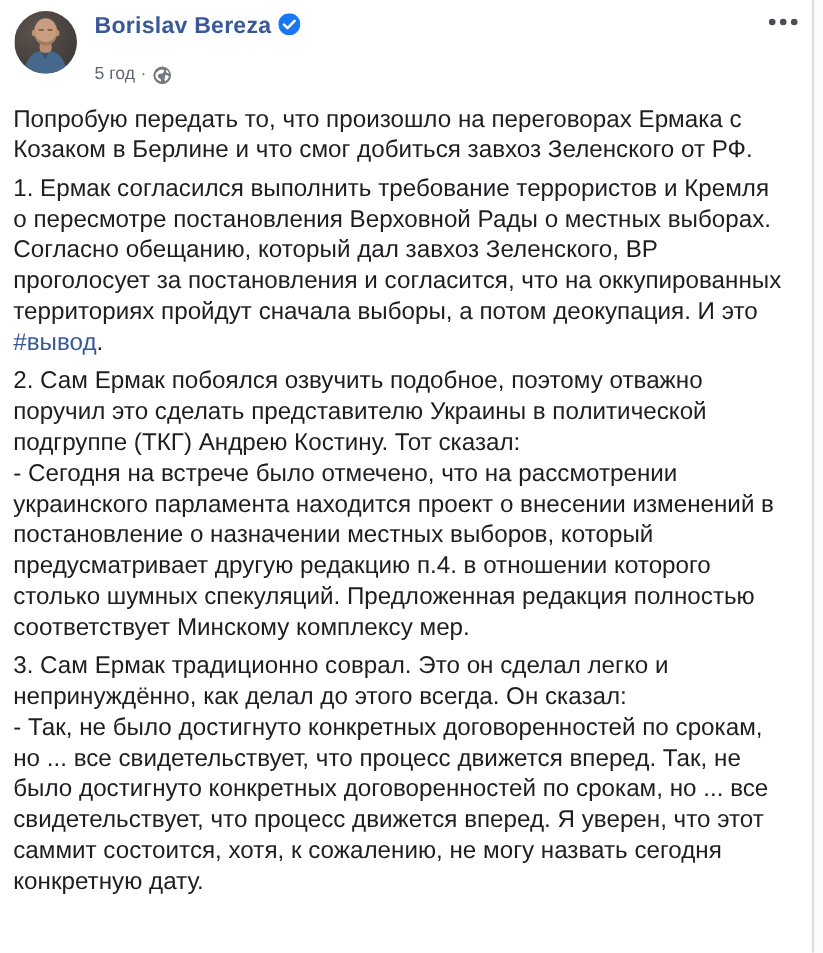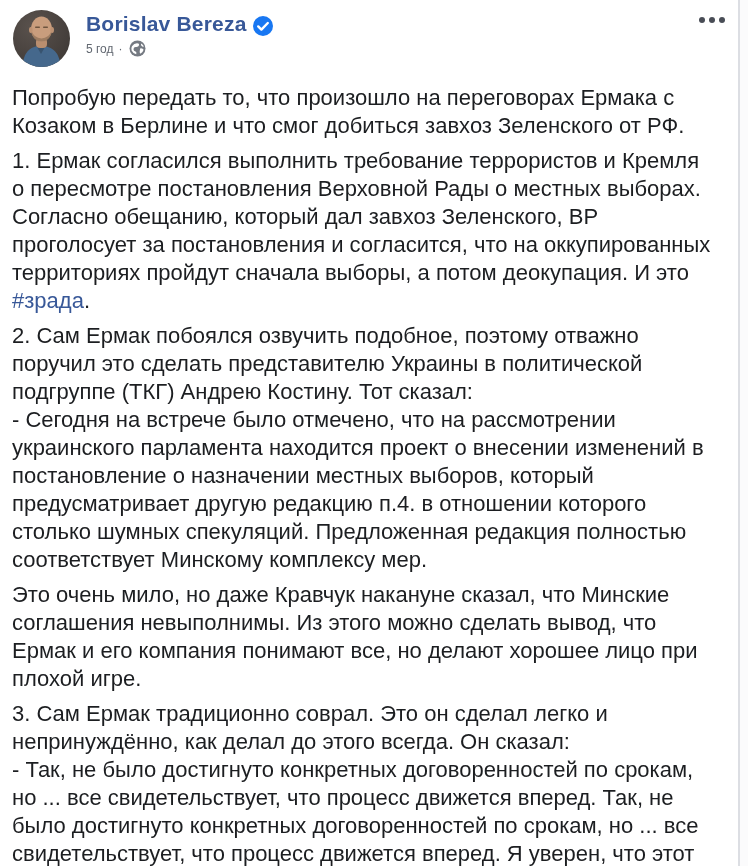--- a/index.html
+++ b/index.html
@@ -24,33 +24,33 @@
   }
   .avatar-wrap {
     width: 57px; height: 57px;
     border-radius: 50%;
     overflow: hidden;
     flex: 0 0 auto;
     cursor: pointer;
   }
   .avatar-wrap svg { display: block; }
   .header-text { margin-left: 16px; padding-top: 2px; }
-  .author-line { display: flex; align-items: flex-end; gap: 6px; }
+  .author-line { display: flex; align-items: flex-start; gap: 6px; }
   .author-name {
     font-size: 21px;
     font-weight: 700;
     color: #385898;
     text-decoration: none;
     letter-spacing: .2px;
   }
   .verified { width: 20px; height: 20px; display: inline-block; }
   .meta-line {
     display: flex; align-items: center; gap: 5px;
-    margin-top: 4px;
-    color: #616770; font-size: 12px;
+    margin-top: 23px;
+    color: #616770; font-size: 16px;
   }
   .meta-line a { color: #616770; text-decoration: none; }
   .globe { width: 17px; height: 17px; display: inline-block; margin-left: 1px; }
   .more-btn {
     position: absolute; right: 6px; top: 8px;
     width: 40px; height: 24px;
     display: flex; align-items: center; justify-content: center; gap: 4px;
     background: none; border: none; cursor: pointer;
   }
   .more-btn .dot {
@@ -128,19 +128,18 @@
 
     <button class="more-btn" aria-label="more options">
       <span class="dot"></span>
       <span class="dot"></span>
       <span class="dot"></span>
     </button>
   </div>
 
   <div class="post-text">
       <div class="text-block">Попробую передать то, что произошло на переговорах Ермака с Козаком в Берлине и что смог добиться завхоз Зеленского от РФ.</div>
-      <div class="text-block">1. Ермак согласился выполнить требование террористов и Кремля о пересмотре постановления Верховной Рады о местных выборах. Согласно обещанию, который дал завхоз Зеленского, ВР проголосует за постановления и согласится, что на оккупированных территориях пройдут сначала выборы, а потом деокупация. И это <a class="hashtag" href="#">#зрада</a>.</div>
+      <div class="text-block">1. Ермак согласился выполнить требование террористов и Кремля о пересмотре постановления Верховной Рады о местных выборах. Согласно обещанию, который дал завхоз Зеленского, ВР проголосует за постановления и согласится, что на оккупированных территориях пройдут сначала выборы, а потом деокупация. И это <a class="hashtag" href="#">#вывод</a>.</div>
       <div class="text-block">2. Сам Ермак побоялся озвучить подобное, поэтому отважно поручил это сделать представителю Украины в политической подгруппе (ТКГ) Андрею Костину. Тот сказал:<br>- Сегодня на встрече было отмечено, что на рассмотрении украинского парламента находится проект о внесении изменений в постановление о назначении местных выборов, который предусматривает другую редакцию п.4. в отношении которого столько шумных спекуляций. Предложенная редакция полностью соответствует Минскому комплексу мер.</div>
-      <div class="text-block">Это очень мило, но даже Кравчук накануне сказал, что Минские соглашения невыполнимы. Из этого можно сделать вывод, что Ермак и его компания понимают все, но делают хорошее лицо при плохой игре.</div>
       <div class="text-block">3. Сам Ермак традиционно соврал. Это он сделал легко и непринуждённо, как делал до этого всегда. Он сказал:<br>- Так, не было достигнуто конкретных договоренностей по срокам, но ... все свидетельствует, что процесс движется вперед. Так, не было достигнуто конкретных договоренностей по срокам, но ... все свидетельствует, что процесс движется вперед. Я уверен, что этот саммит состоится, хотя, к сожалению, не могу назвать сегодня конкретную дату.</div>
     </div>
 
 </div>
 
 </body></html>

